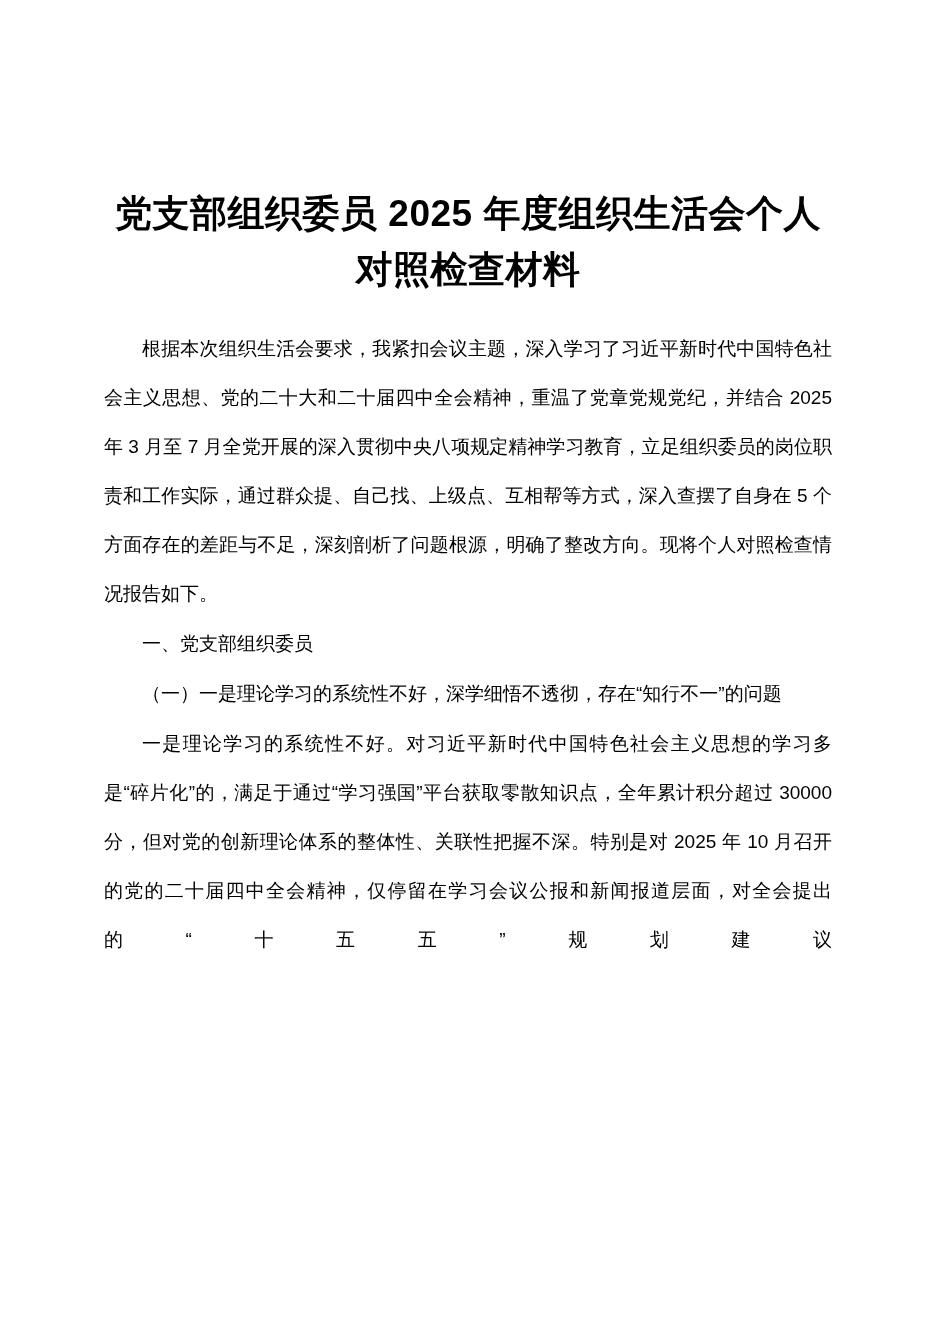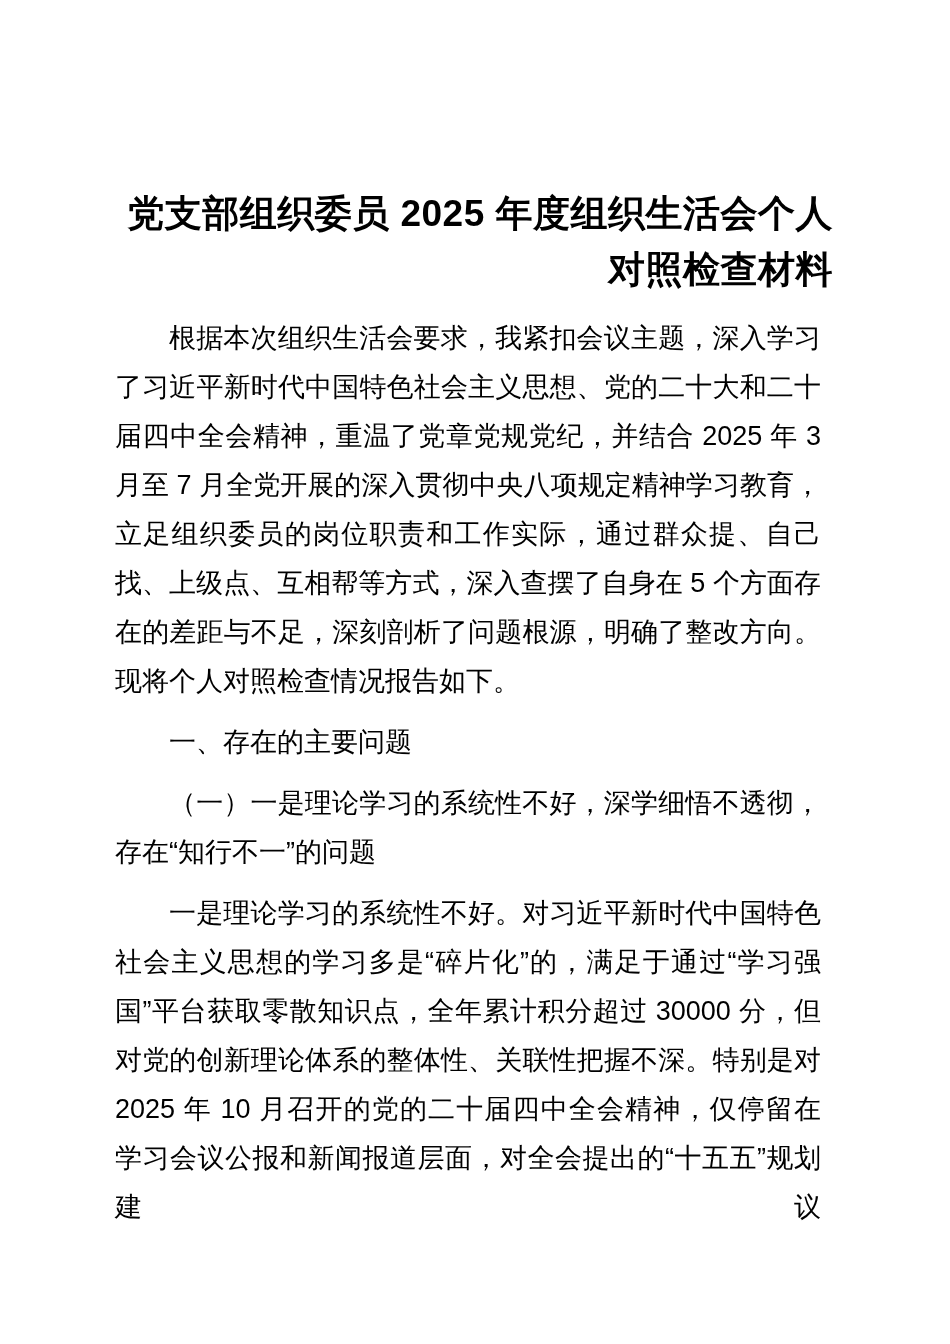--- a/index.html
+++ b/index.html
@@ -18,44 +18,44 @@
     width: 950px;
     height: 1344px;
     background: #ffffff;
     padding: 186px 117px 0 103px;
     overflow: hidden;
   }
   .doc-title {
     font-size: 37px;
     font-weight: bold;
     line-height: 56px;
-    text-align: right;
-    margin: 0 0 16px 0;
+    text-align: center;
+    margin: 0 0 26px 0;
     letter-spacing: 0.5px;
   }
   .para {
-    font-size: 27px;
+    font-size: 19px;
     line-height: 49px;
     text-align: justify;
     text-justify: inter-ideograph;
-    margin: 12px;
+    margin: 1px;
     text-indent: 2em;
     word-break: break-all;
   }
   .para.cutoff {
     
     text-align-last: justify;
   }
 </style>
 </head>
 <body>
 
 <div class="page">
   <h1 class="doc-title">党支部组织委员 2025 年度组织生活会个人对照检查材料</h1>
 
   <p class="para">根据本次组织生活会要求，我紧扣会议主题，深入学习了习近平新时代中国特色社会主义思想、党的二十大和二十届四中全会精神，重温了党章党规党纪，并结合 2025 年 3 月至 7 月全党开展的深入贯彻中央八项规定精神学习教育，立足组织委员的岗位职责和工作实际，通过群众提、自己找、上级点、互相帮等方式，深入查摆了自身在 5 个方面存在的差距与不足，深刻剖析了问题根源，明确了整改方向。现将个人对照检查情况报告如下。</p>
 
-  <p class="para">一、存在的主要问题</p>
+  <p class="para">一、党支部组织委员</p>
 
   <p class="para">（一）一是理论学习的系统性不好，深学细悟不透彻，存在“知行不一”的问题</p>
 
   <p class="para cutoff">一是理论学习的系统性不好。对习近平新时代中国特色社会主义思想的学习多是“碎片化”的，满足于通过“学习强国”平台获取零散知识点，全年累计积分超过 30000 分，但对党的创新理论体系的整体性、关联性把握不深。特别是对 2025 年 10 月召开的党的二十届四中全会精神，仅停留在学习会议公报和新闻报道层面，对全会提出的“十五五”规划建议</p>
 </div>
 
 </body></html>

